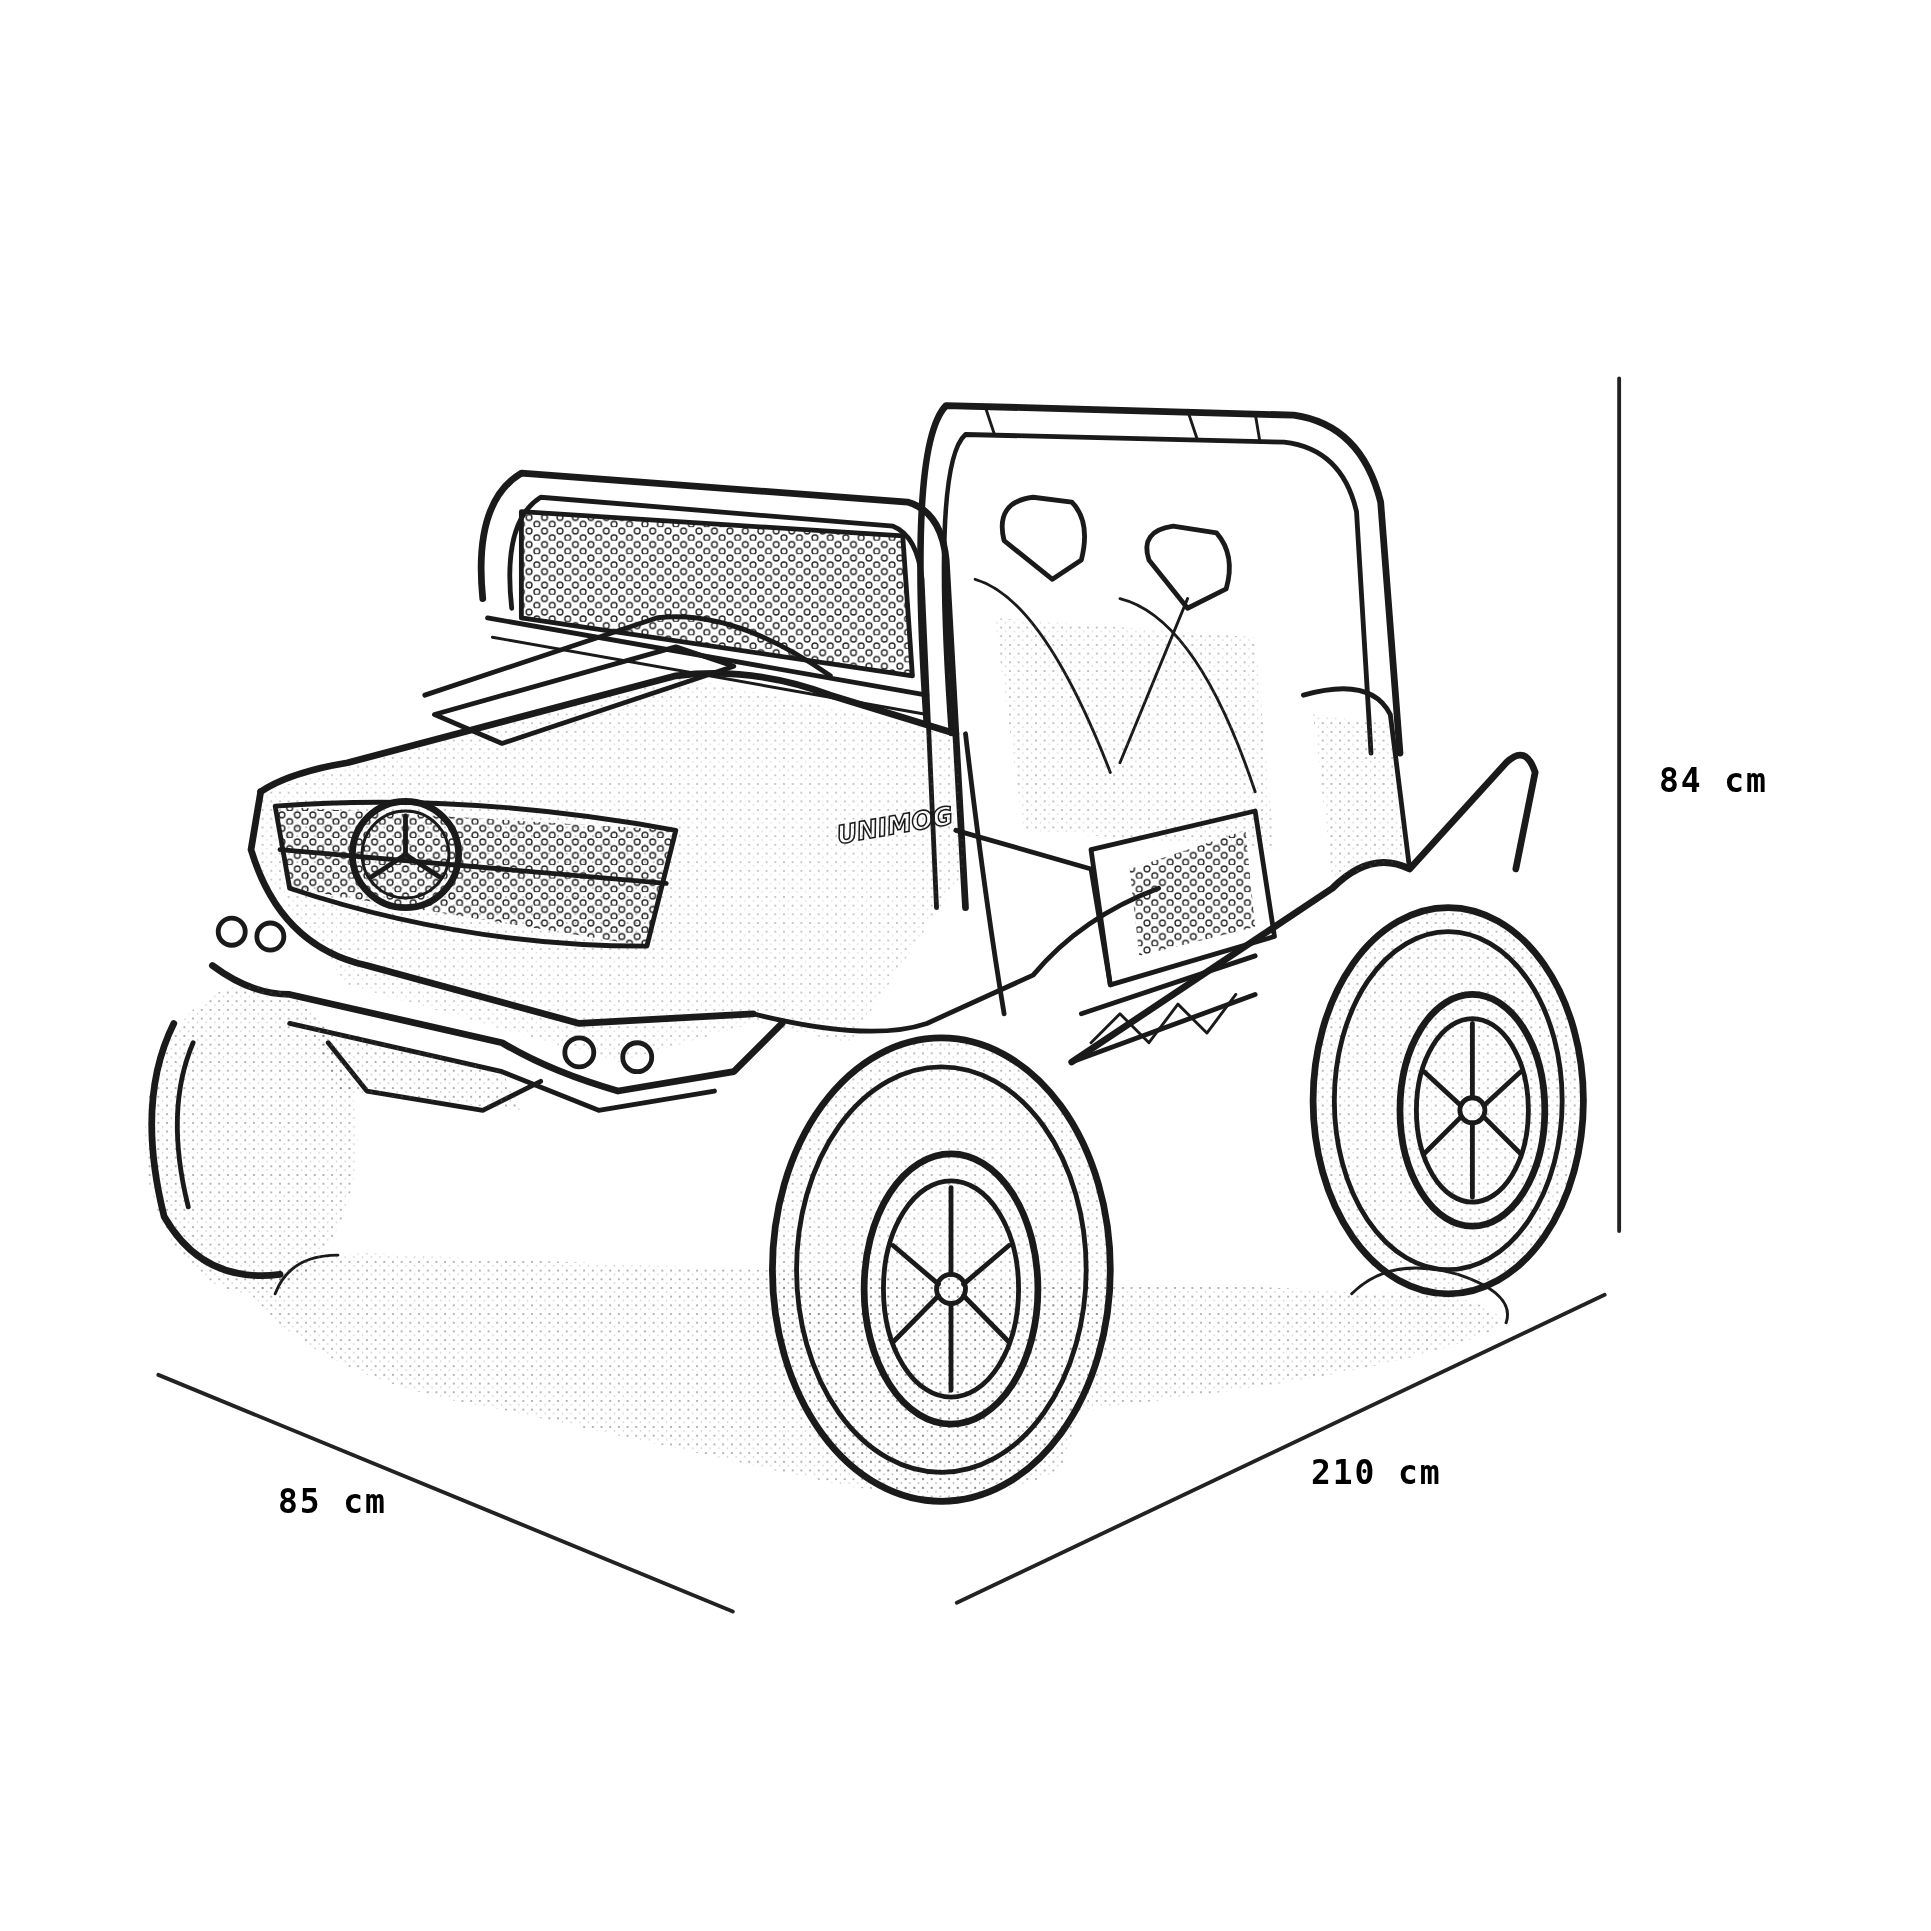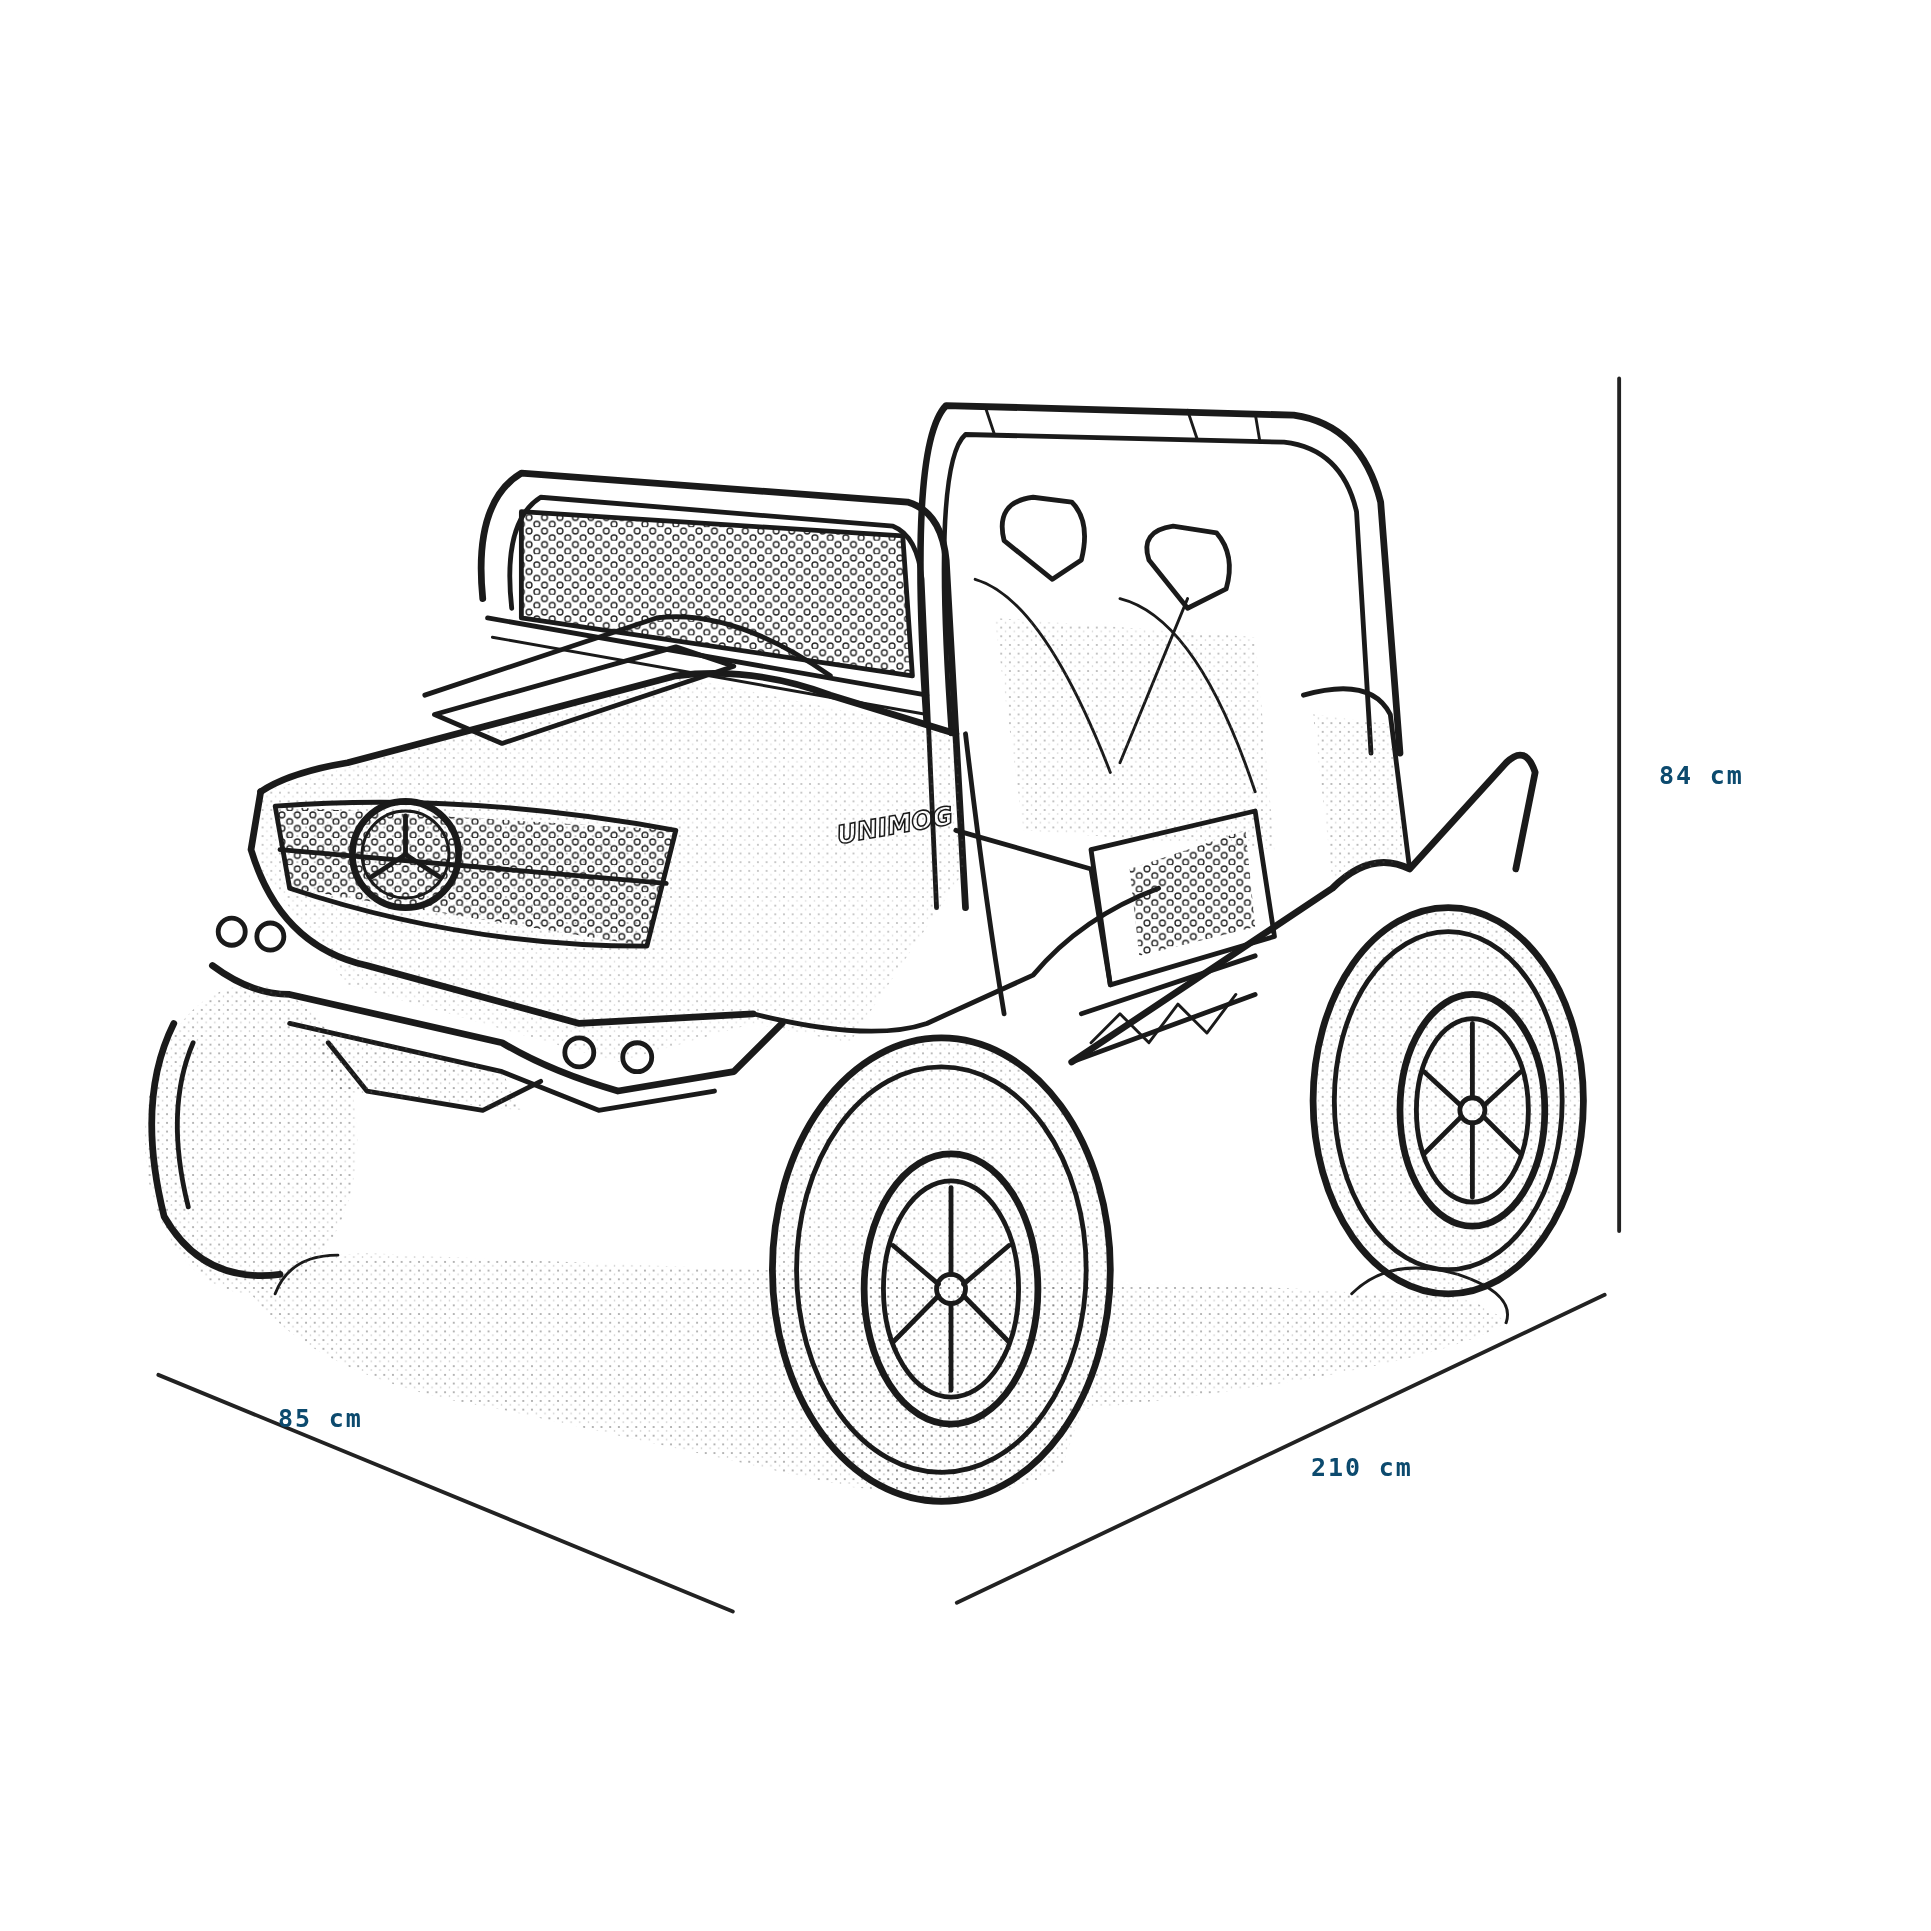--- a/index.html
+++ b/index.html
@@ -2,22 +2,22 @@
 <html><head>
 <meta charset="utf-8">
 <style>
   html, body { margin: 0; padding: 0; background: #ffffff; }
   body { width: 1931px; height: 1931px; position: relative; overflow: hidden; }
   #canvas { position: absolute; left: 0; top: 0; width: 1931px; height: 1931px; }
   .dim-label {
     position: absolute;
     font-family: "DejaVu Sans Mono", monospace;
     font-weight: bold;
-    font-size: 25px;
-    color: #0c4a6e;
+    font-size: 33px;
+    color: #000000;
     letter-spacing: 1.9px;
     white-space: nowrap;
   }
   svg .ink { stroke: #1a1a1a; fill: none; stroke-linecap: round; stroke-linejoin: round; }
   svg .thin { stroke-width: 3; }
   svg .med { stroke-width: 5; }
   svg .thick { stroke-width: 7; }
   svg .dimline { stroke: #222222; stroke-width: 4; fill: none; stroke-linecap: round; }
   svg .shade { fill: url(#dots); stroke: none; }
   svg .mesh { fill: url(#hex); }
@@ -142,16 +142,16 @@
   </g>
 
   <g>
     <line class="dimline" x1="1677" y1="392" x2="1677" y2="1275"></line>
     <line class="dimline" x1="164" y1="1424" x2="759" y2="1669"></line>
     <line class="dimline" x1="991" y1="1660" x2="1662" y2="1341"></line>
   </g>
 </svg>
 
 <div class="dim-label" style="left:1659px; top:761px;">84 cm</div>
-<div class="dim-label" style="left:278px; top:1404px;">85 cm</div>
+<div class="dim-label" style="left:278px; top:1482px;">85 cm</div>
 <div class="dim-label" style="left:1311px; top:1453px;">210 cm</div>
 </div>
 
 
 </body></html>

